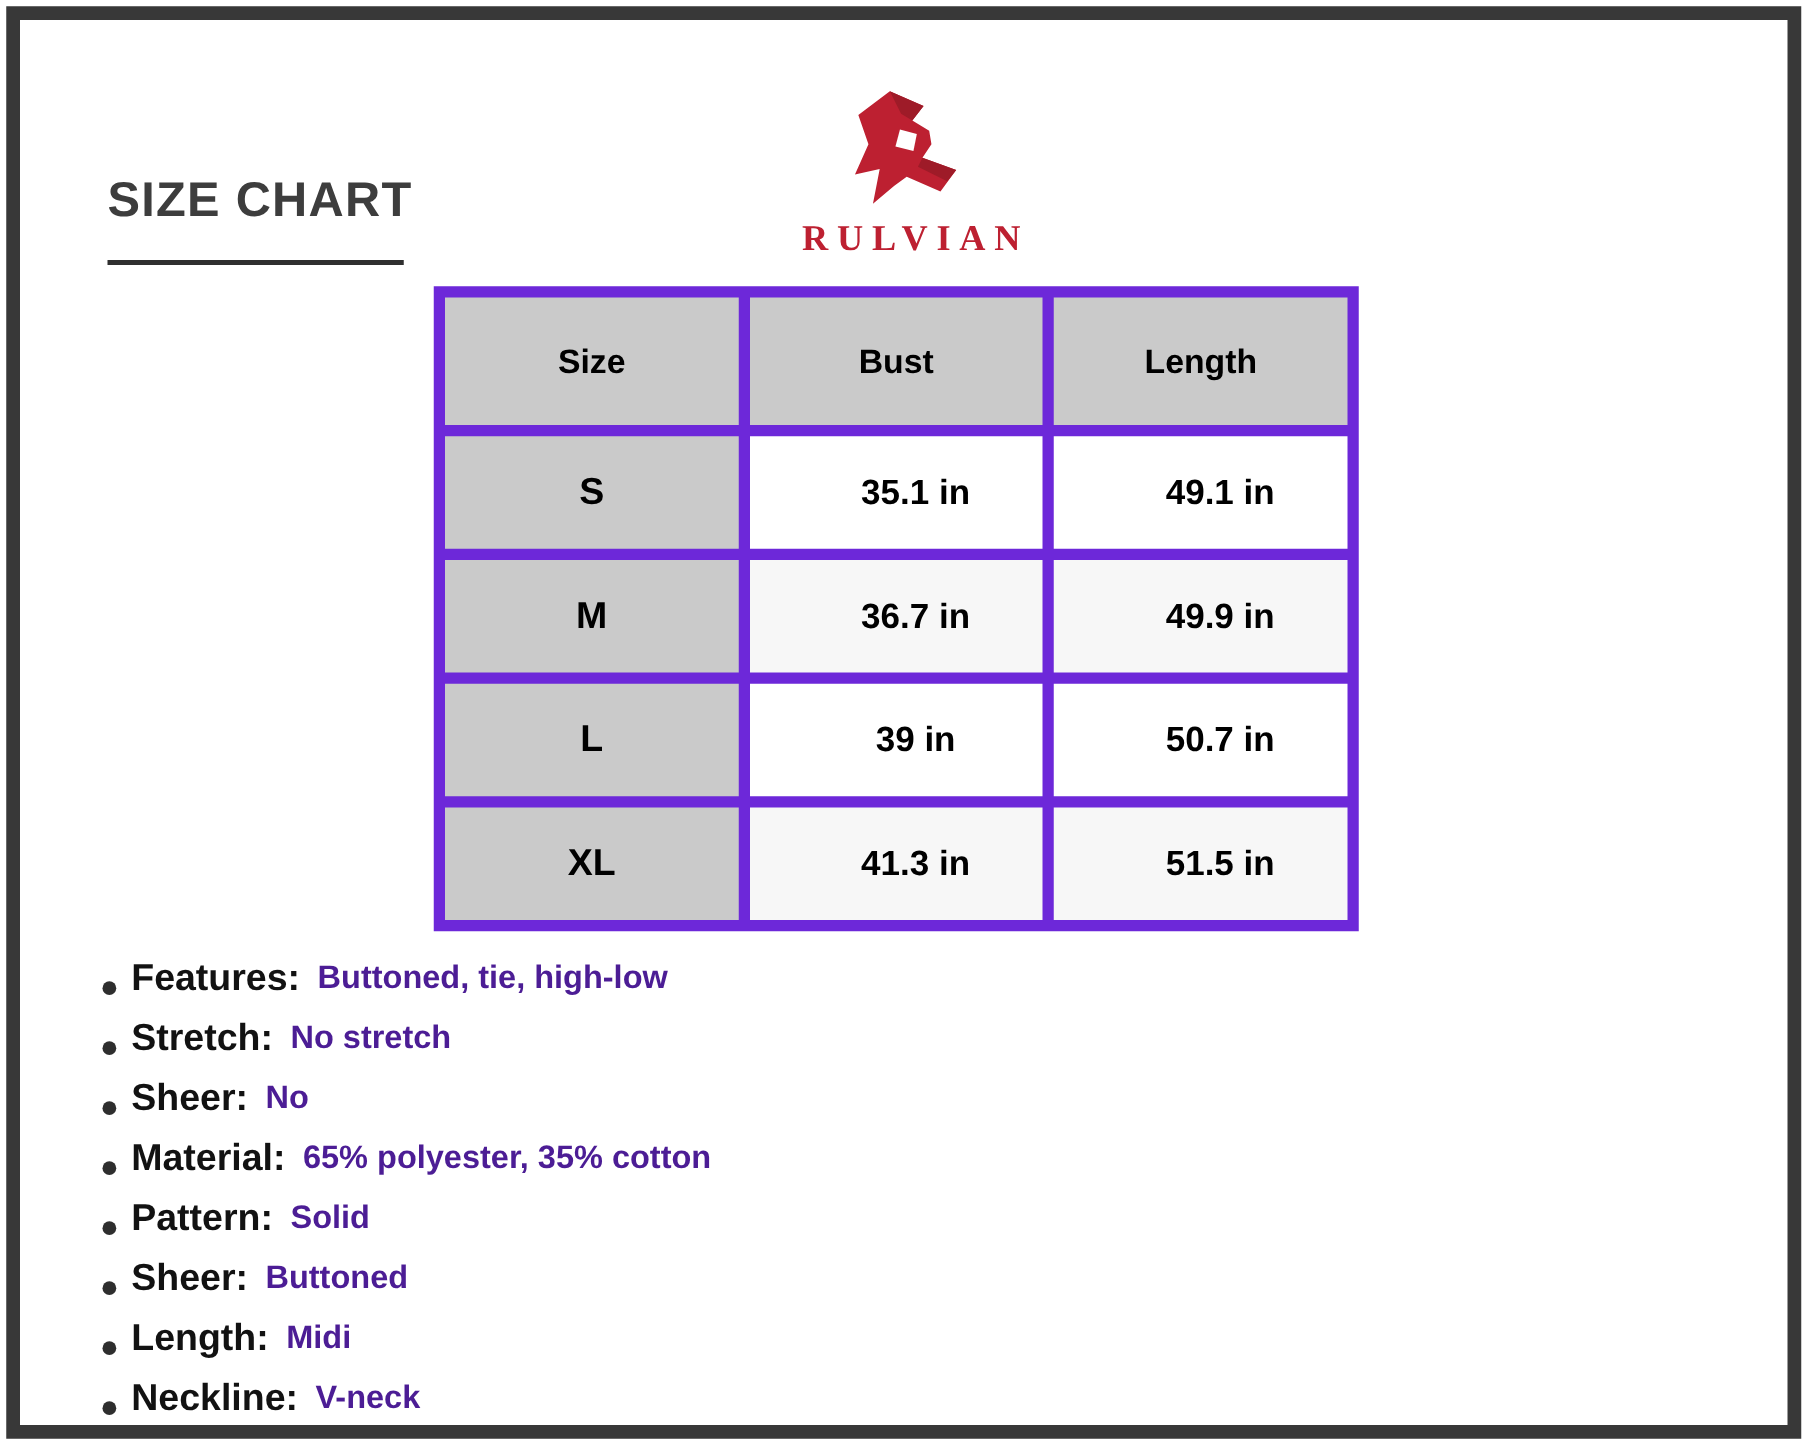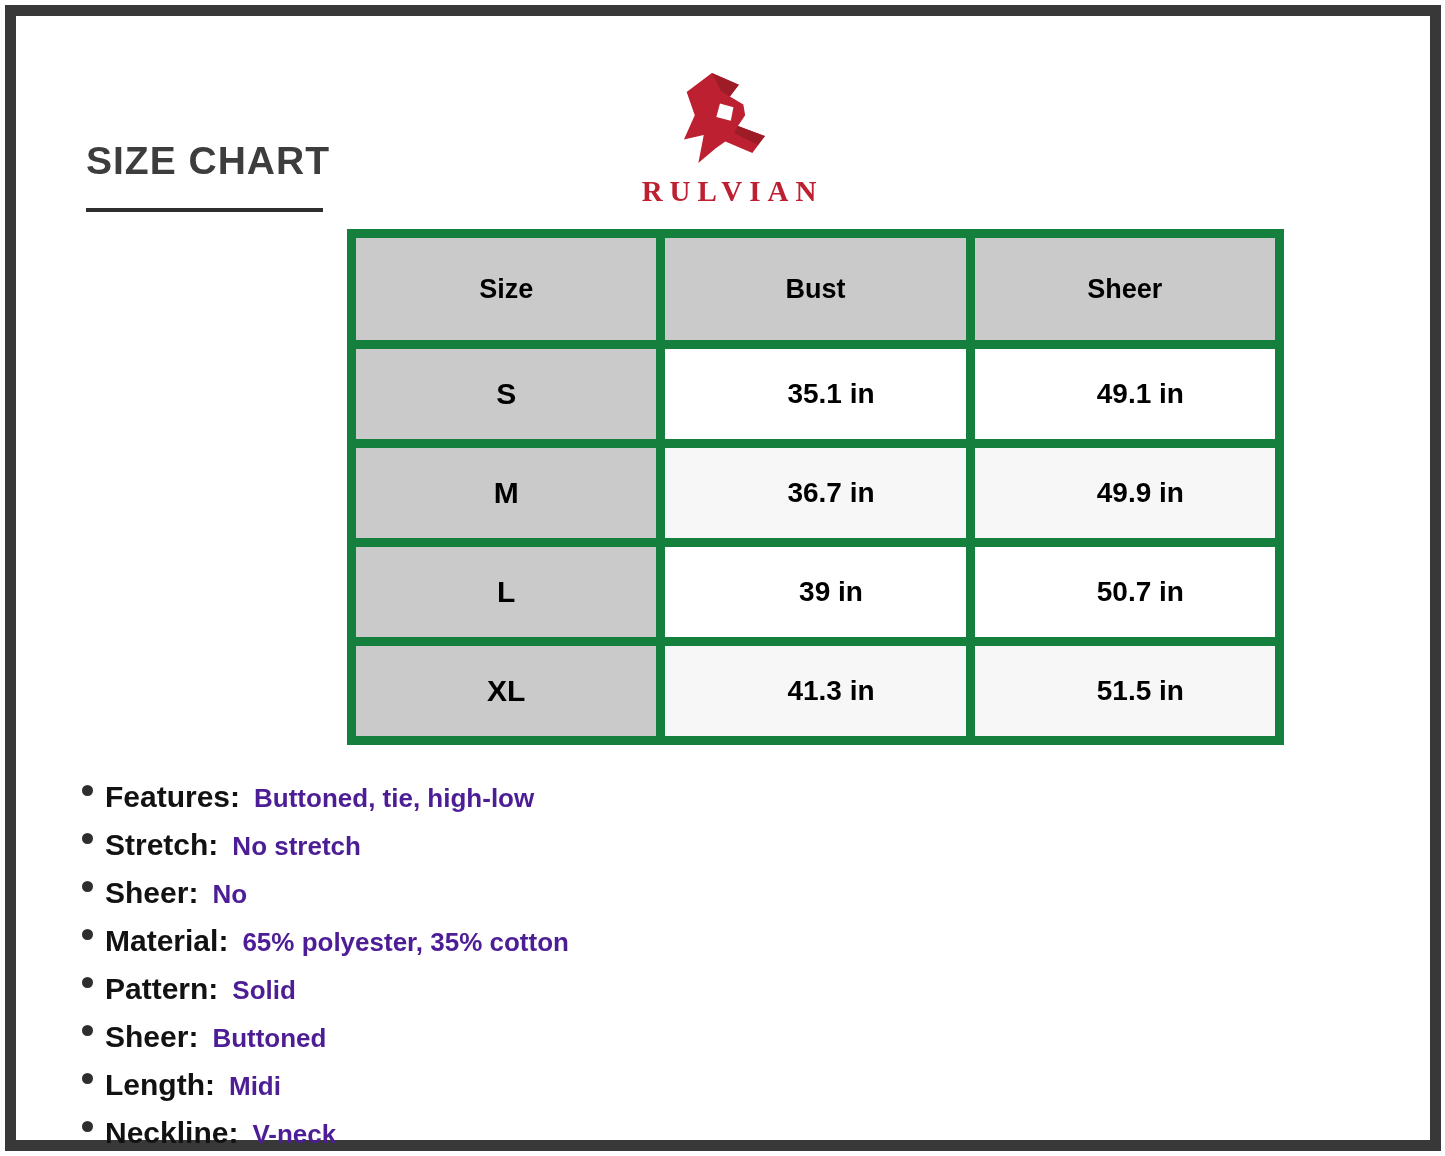--- a/index.html
+++ b/index.html
@@ -45,24 +45,24 @@
     font-weight:bold;
     font-size:29px;
     letter-spacing:7px;
     color:#bd2031;
     margin-left:19px;
   }
   
   table.size-table {
     position:absolute;
     left:331px; top:213px;
-    width:937px;
+    width:740px;
     border-collapse:separate;
     border-spacing:9px;
-    background:#15803d;
+    background:#6d28d9;
     table-layout:fixed;
   }
   table.size-table th, table.size-table td {
     text-align:center;
     vertical-align:middle;
     color:#000000;
     font-weight:bold;
   }
   table.size-table th {
     height:100px;
@@ -84,21 +84,21 @@
   
   ul.specs {
     position:absolute;
     left:66px; top:750px;
     margin:0; padding:0;
     list-style:none;
   }
   ul.specs li {
     height:48px;
     display:flex;
-    align-items:flex-end;
+    align-items:flex-start;
   }
   .dot {
     width:11px; height:11px;
     border-radius:50%;
     background:#2e2e2e;
     align-self:center;
     margin-right:12px;
     flex:0 0 auto;
   }
   .spec-label {
@@ -131,21 +131,21 @@
       <polygon fill="#ffffff" points="62,44 77,48 74,63 58,59"></polygon>
     </svg>
     <div class="brand-name">RULVIAN</div>
   </div>
 
   <table class="size-table">
     <thead>
       <tr>
           <th>Size</th>
           <th>Bust</th>
-          <th>Sheer</th>
+          <th>Length</th>
         </tr>
     </thead>
     <tbody>
         <tr>
           <td class="size-cell">S</td>
           <td class="val-cell">35.1 in</td>
           <td class="val-cell">49.1 in</td>
         </tr>
         <tr>
           <td class="size-cell">M</td>

